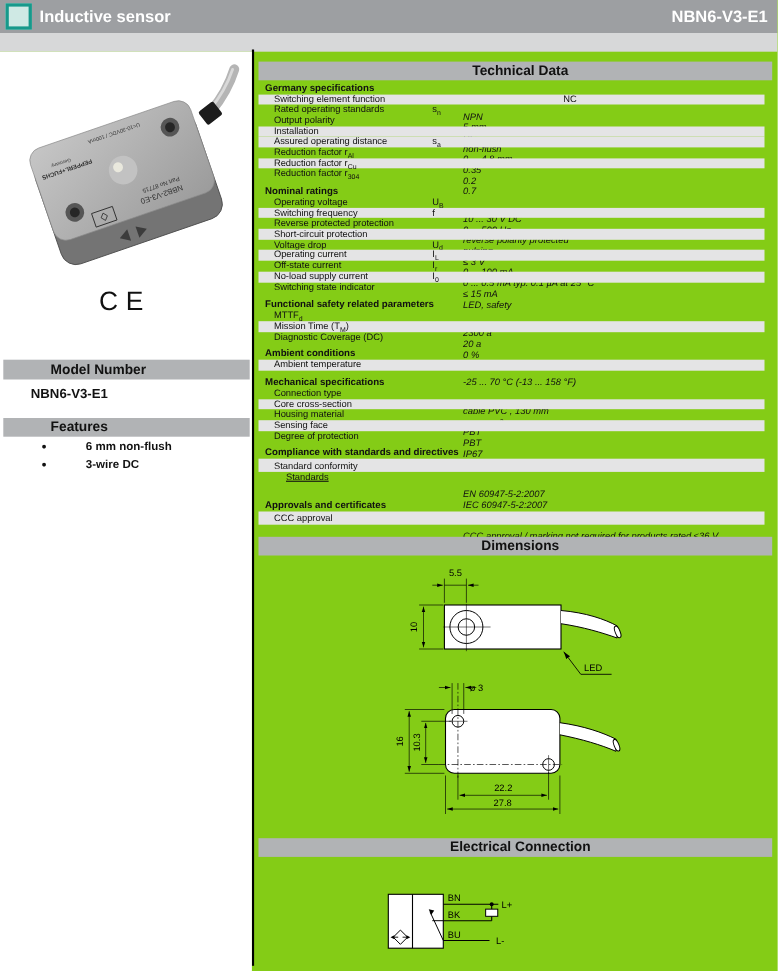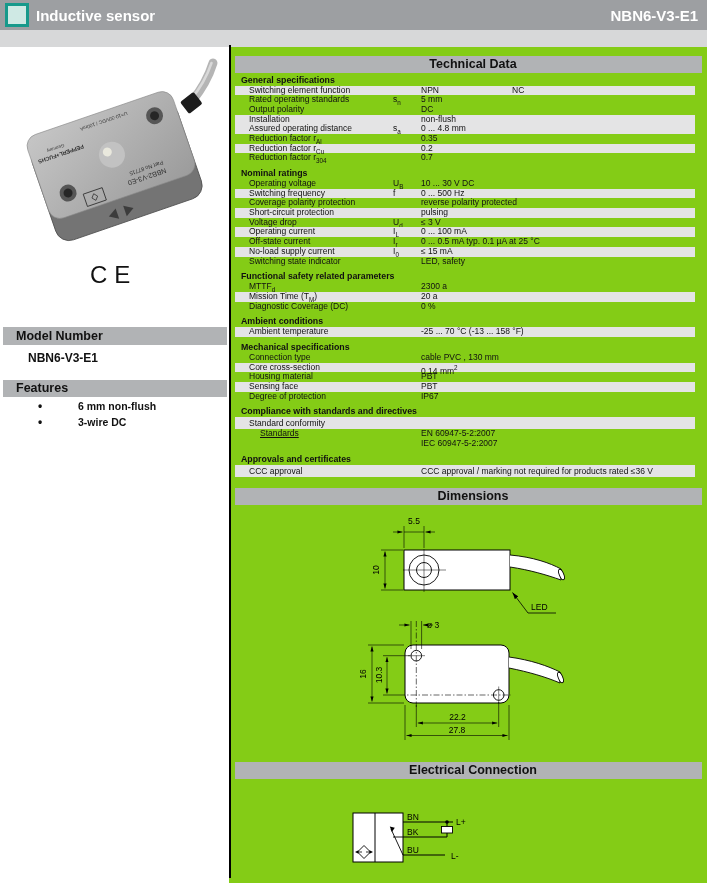--- a/index.html
+++ b/index.html
@@ -19,21 +19,21 @@
   .topbar-model{position:absolute;right:9px;color:#fff;font-weight:bold;font-size:15px;}
   .substrip{position:absolute;left:0;top:30px;width:707px;height:17px;background:var(--substrip);}
 
   .divider-v{position:absolute;left:229px;top:45px;width:1.5px;height:833px;background:#000;}
 
   
   .leftcol{position:absolute;left:0;top:47px;width:229px;height:836px;background:#fff;}
   .photo-svg{position:absolute;left:6px;top:8px;}
   .ce{position:absolute;left:90px;top:214px;font-size:24px;letter-spacing:7px;color:#111;font-weight:500;}
   .bar{background:var(--section_bar);font-weight:bold;font-size:12.5px;color:#111;}
-  .leftbar{position:absolute;left:3px;width:224px;height:18px;line-height:18px;padding-left:13px;}
+  .leftbar{position:absolute;left:3px;width:224px;height:18px;line-height:18px;padding-left:43px;}
   .model-bar{top:280px;}
   .model-value{position:absolute;left:28px;top:304px;font-weight:bold;font-size:12px;color:#111;}
   .features-bar{top:333px;height:17px;line-height:17px;}
   .features{position:absolute;left:38px;top:353px;list-style:none;}
   .features li{position:relative;height:16px;line-height:13px;padding-left:40px;
     font-weight:bold;font-size:10.5px;color:#111;white-space:nowrap;}
   .features li::before{content:"\2022";position:absolute;left:0;top:0;font-size:12px;}
 
   
   .rightcol{position:absolute;left:235px;top:47px;width:467px;height:836px;}
@@ -45,21 +45,21 @@
   .sec-h{font-weight:bold;font-size:8.8px;color:#111;height:11px;line-height:11.5px;
     padding-left:6px;margin-top:5px;white-space:nowrap;}
   .sec-h.first{margin-top:2px;}
   .row{position:relative;height:9.7px;width:460px;font-size:8.5px;line-height:9.9px;color:#111;}
   .row.shade{background:var(--row_stripe);}
   .row.tall{height:12px;line-height:12px;}
   .row.two{height:19.5px;}
   .row .lab{position:absolute;left:14px;top:0;white-space:nowrap;}
   .row .lab.ind{left:25px;text-decoration:underline;}
   .row .sym{position:absolute;left:158px;top:0;}
-  .row .val{position:absolute;left:186px;top:0;white-space:nowrap;}
+  .row .val{position:absolute;left:186px;top:16px;white-space:nowrap;font-style:italic;}
   .row .val2{position:absolute;left:241px;top:0;padding-left:36px;}
   .row sub{font-size:6.3px;}
   .row sup{font-size:6.3px;}
   .vline2{display:block;}
   .dims-svg{position:absolute;left:0;top:458px;}
   .elec-svg{position:absolute;left:0;top:732px;}
   svg text{font-family:"Liberation Sans", sans-serif;}
 </style>
 </head>
 <body>
@@ -123,21 +123,21 @@
         <li>6 mm non-flush</li>
         <li>3-wire DC</li>
       </ul>
   </aside>
 
   <main class="rightcol">
     <div class="bar secbar tech-bar">
       <span>Technical Data</span>
     </div>
     <div id="spec-table" class="spec-table">
-        <div class="sec-h first">General specifications</div>
+        <div class="sec-h first">Germany specifications</div>
         <div class="row shade">
           <span class="lab">Switching element function</span>
           <span class="val">NPN</span>
           <span class="val2">NC</span>
         </div>
         <div class="row">
           <span class="lab">Rated operating standards</span>
           <span class="sym">s<sub>n</sub></span>
           <span class="val">5 mm</span>
         </div>
@@ -171,21 +171,21 @@
           <span class="lab">Operating voltage</span>
           <span class="sym">U<sub>B</sub></span>
           <span class="val">10 ... 30 V DC</span>
         </div>
         <div class="row shade">
           <span class="lab">Switching frequency</span>
           <span class="sym">f</span>
           <span class="val">0 ... 500 Hz</span>
         </div>
         <div class="row">
-          <span class="lab">Coverage polarity protection</span>
+          <span class="lab">Reverse protected protection</span>
           <span class="val">reverse polarity protected</span>
         </div>
         <div class="row shade">
           <span class="lab">Short-circuit protection</span>
           <span class="val">pulsing</span>
         </div>
         <div class="row">
           <span class="lab">Voltage drop</span>
           <span class="sym">U<sub>d</sub></span>
           <span class="val">≤ 3 V</span>

